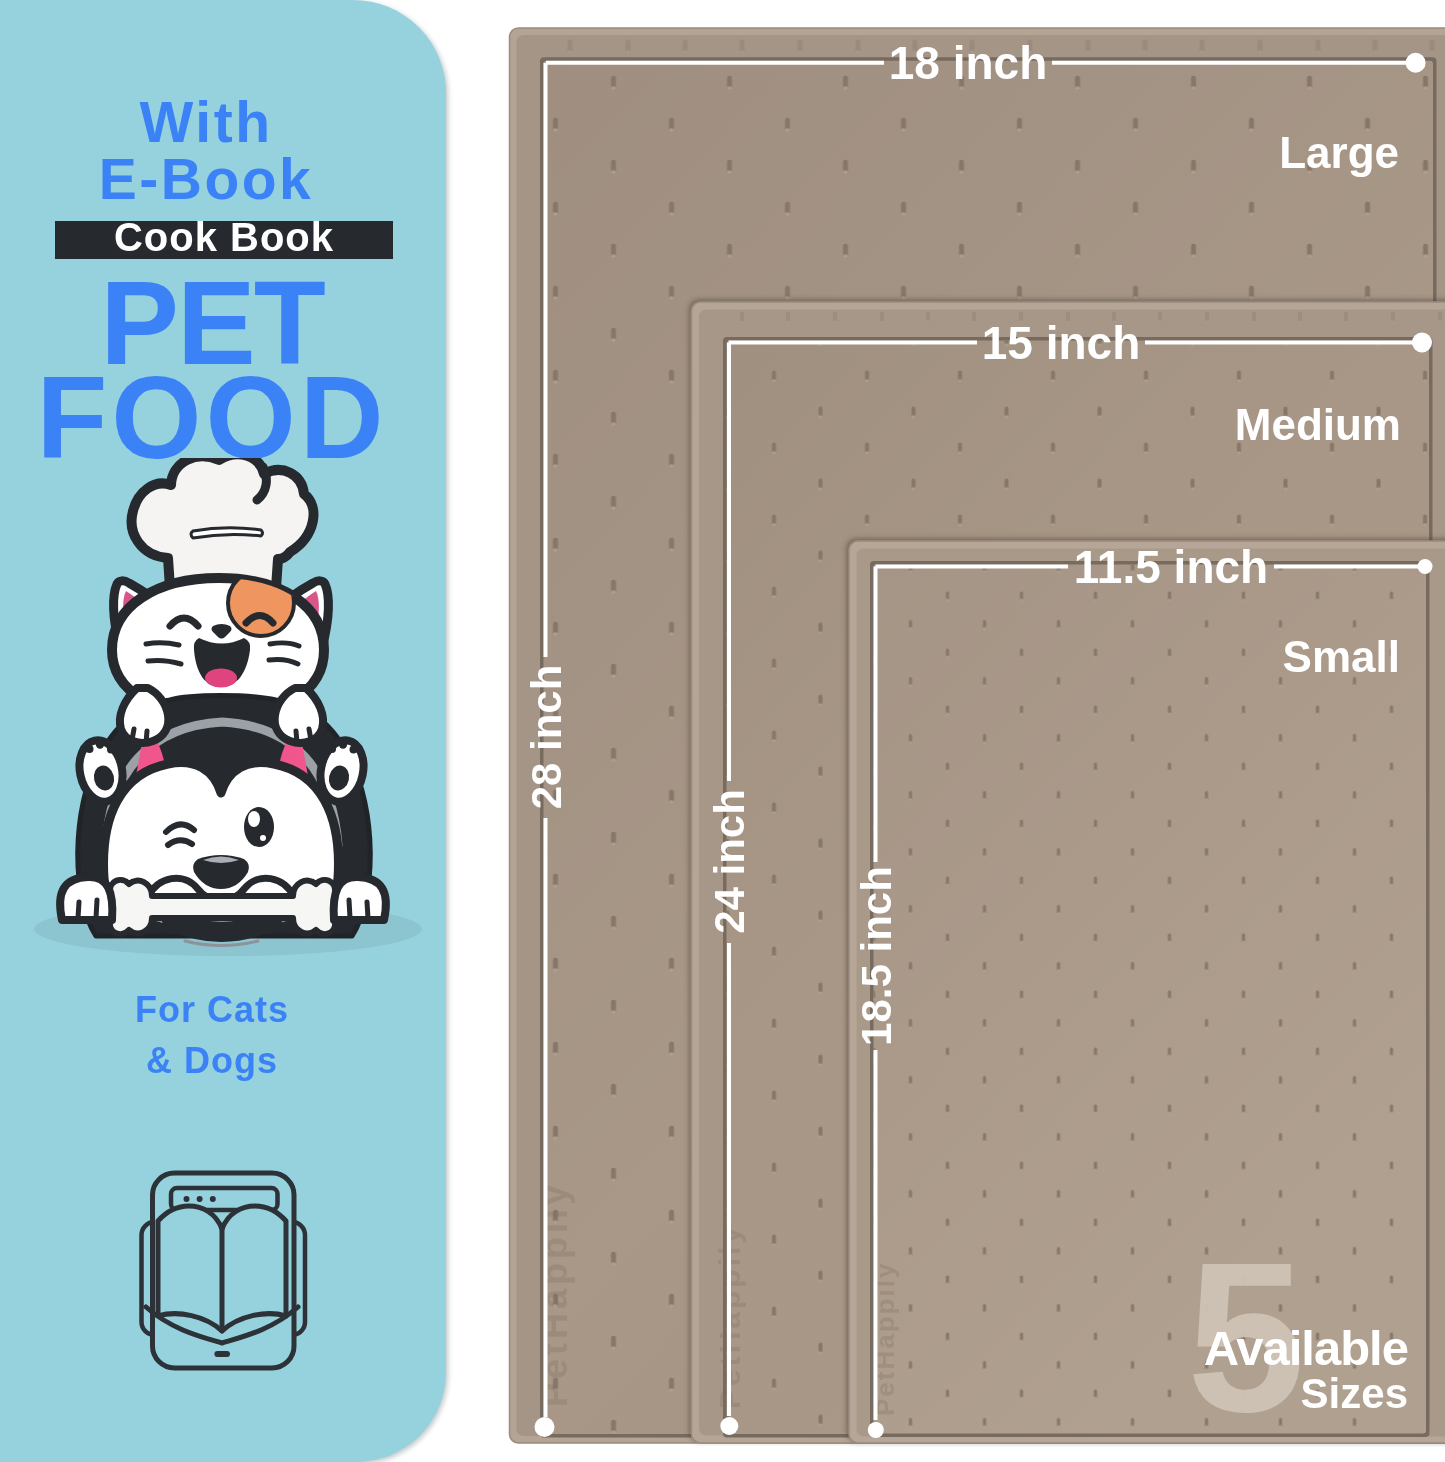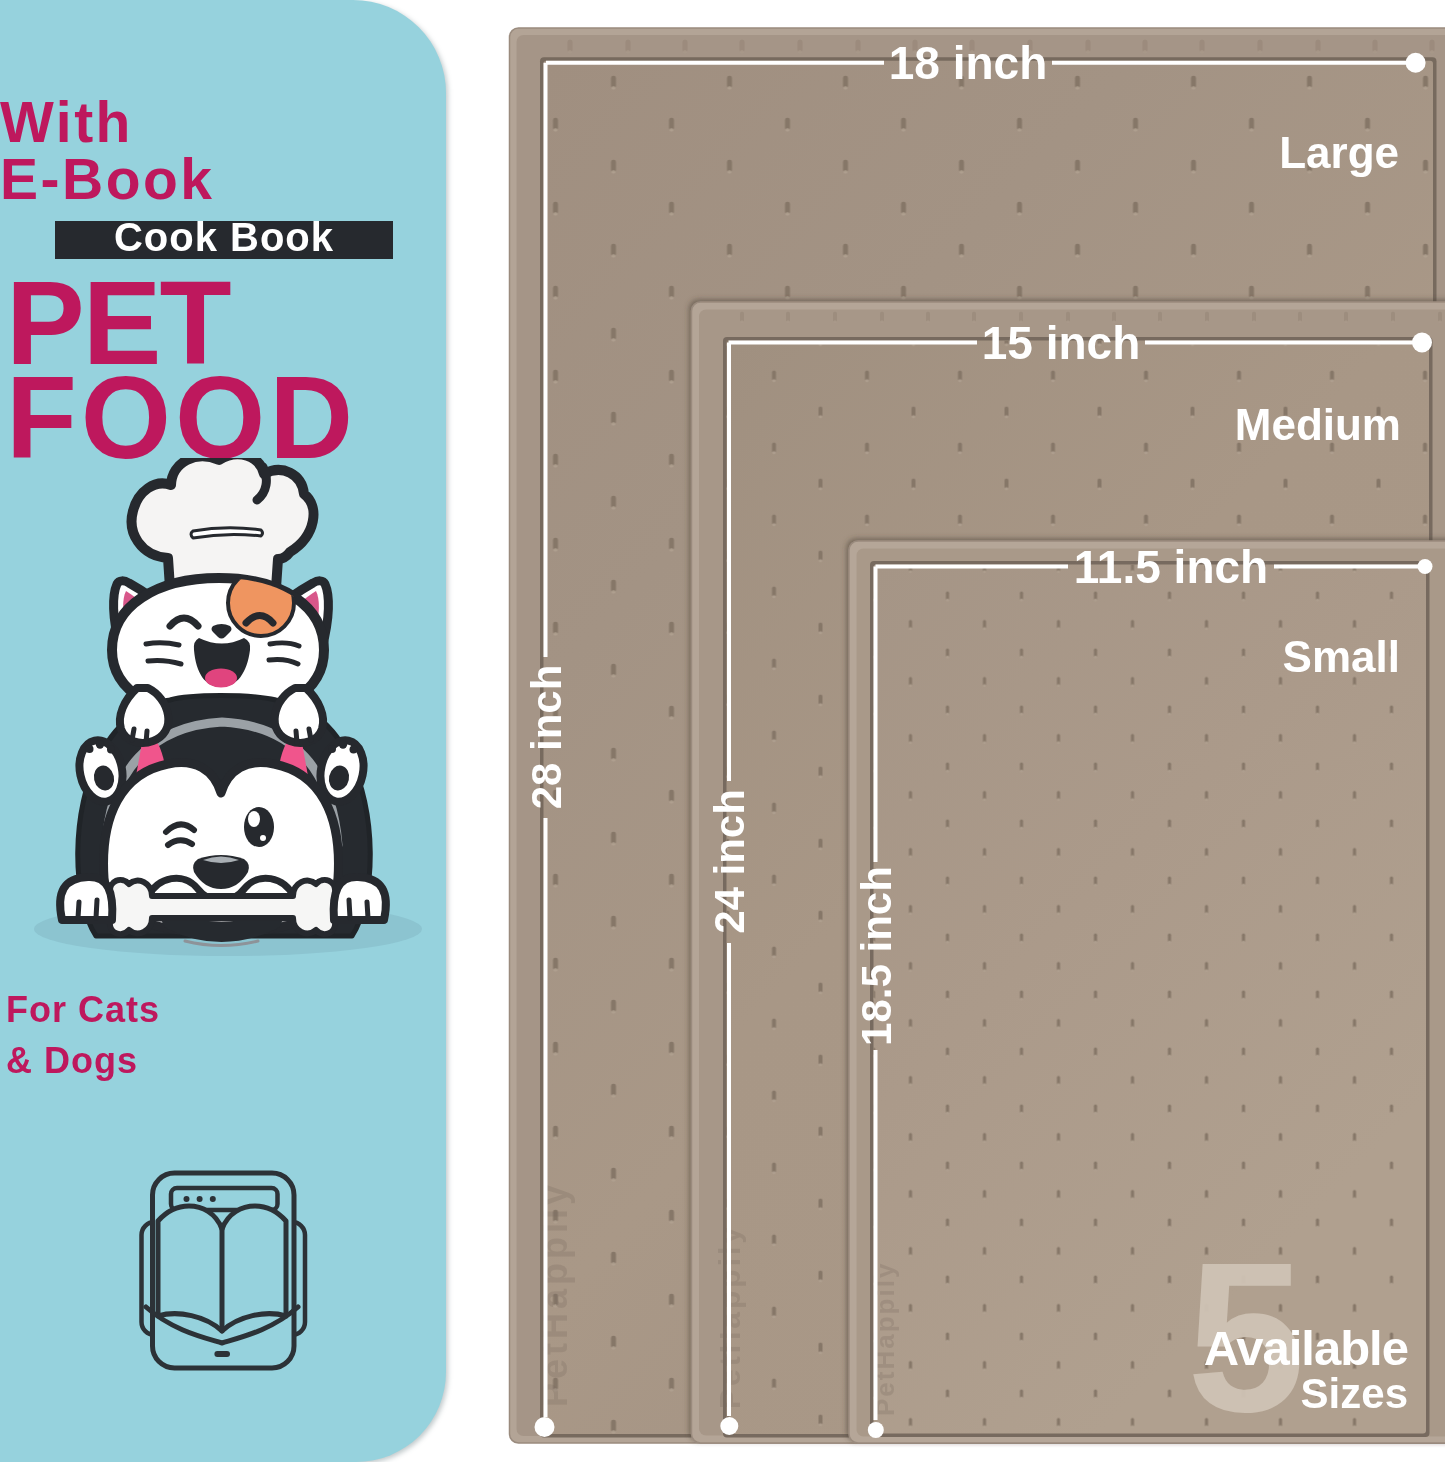--- a/index.html
+++ b/index.html
@@ -1,17 +1,17 @@
 <!DOCTYPE html>
 <html><head><meta charset="utf-8">
 <style>
 html,body{margin:0;padding:0;background:#fff;}
 #page{position:relative;width:1445px;height:1462px;background:#fff;overflow:hidden;font-family:"Liberation Sans",sans-serif;}
 .abs{position:absolute;}
-.ctext{position:absolute;left:6px;width:412px;color:#be185d;font-weight:bold;}
+.ctext{position:absolute;left:6px;width:412px;text-align:center;color:#3b82f6;font-weight:bold;}
 </style></head>
 <body>
 <div id="page">
 
 <div class="abs" style="left:0;top:0;width:446px;height:1462px;background:#96d2dd;border-radius:0 93px 90px 0;box-shadow:2px 2px 5px rgba(100,120,125,0.4);"></div>
 
 <div class="ctext" style="left:0;top:94px;font-size:57px;line-height:56.5px;letter-spacing:2.5px;">With<br>E-Book</div>
 
 <div class="abs" style="left:55px;top:221px;width:338px;height:38px;background:#26292e;"></div>
 

